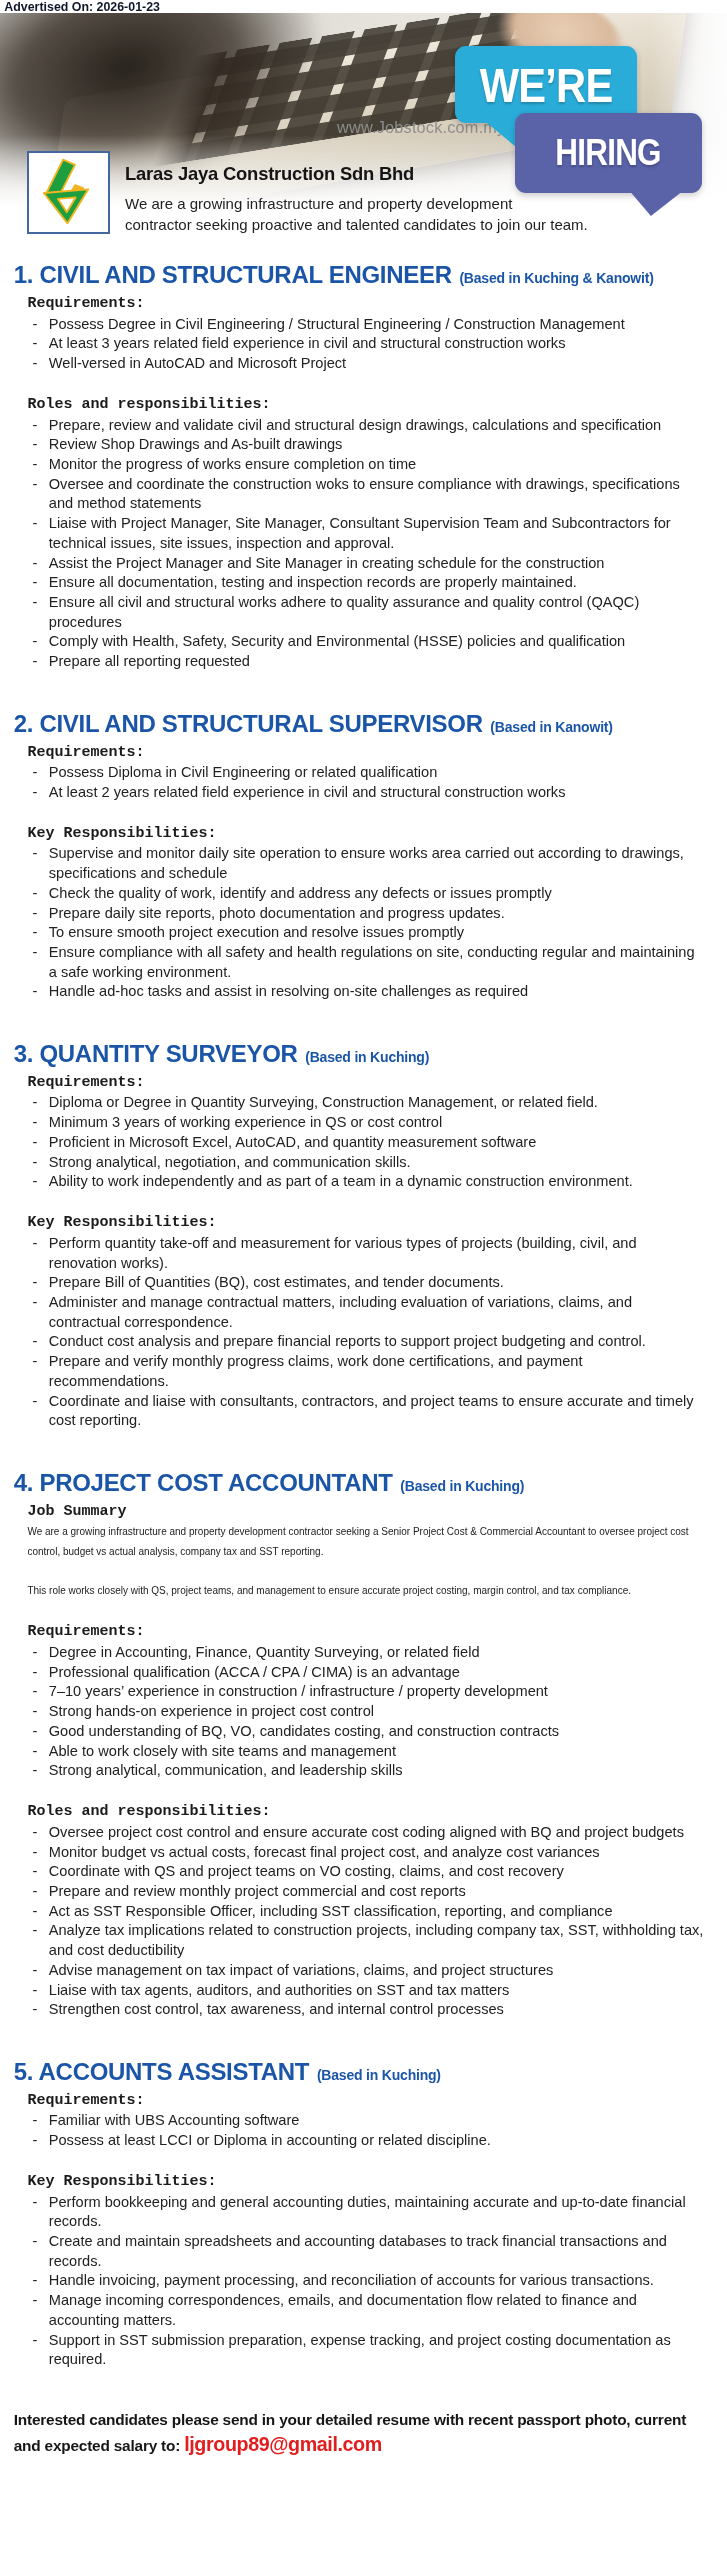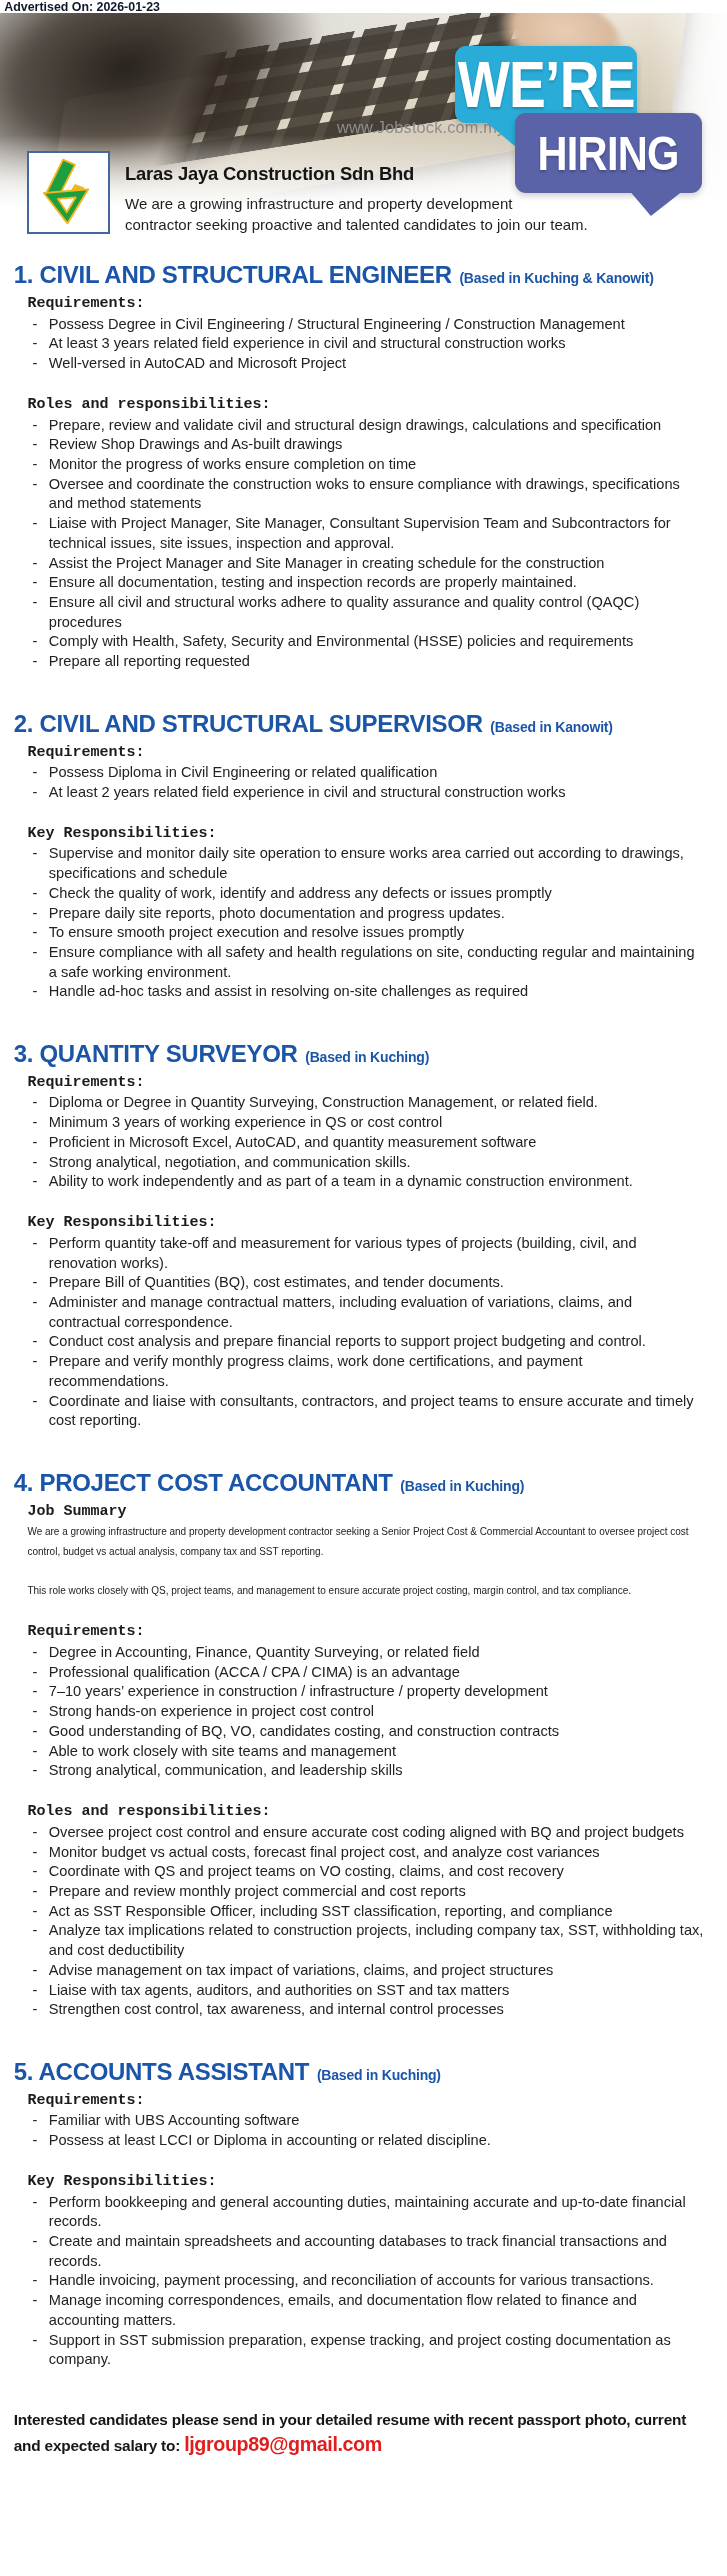--- a/index.html
+++ b/index.html
@@ -31,24 +31,24 @@
   .photo-fade{position:absolute;left:0;bottom:0;width:100%;height:81px;
          background:linear-gradient(rgba(255,255,255,0), #fff 88%);}
   .photo-fade-r{position:absolute;right:0;top:0;width:77px;height:100%;
          background:linear-gradient(90deg,rgba(255,255,255,0),rgba(255,255,255,.85));}
 
   .site-url{position:absolute;left:337px;top:118px;font-size:16.3px;color:#8d8d8d;z-index:3;letter-spacing:0.2px;}
 
   .badge{position:absolute;display:flex;align-items:center;justify-content:center;
          color:#fff;font-weight:bold;border-radius:11px;box-shadow:0 2.6px 6.8px rgba(0,0,0,.18);}
   .badge .badge-text{transform:scaleX(.85);letter-spacing:-0.9px;text-shadow:0 1.7px 2.6px rgba(0,0,0,.22);}
-  .badge-were{left:455px;top:46px;width:182px;height:77px;background:#2aacd8;font-size:65px;z-index:3;}
+  .badge-were{left:455px;top:46px;width:182px;height:77px;background:#2aacd8;font-size:49px;z-index:3;}
   .badge-were .tail{position:absolute;left:31px;top:100%;margin-top:-0.9px;width:50px;height:25px;background:#2aacd8;
          clip-path:polygon(0 0,100% 0,60% 100%);}
-  .badge-hiring{left:515px;top:113px;width:187px;height:80px;background:#5a62a8;font-size:49px;z-index:4;}
+  .badge-hiring{left:515px;top:113px;width:187px;height:80px;background:#5a62a8;font-size:37px;z-index:4;}
   .badge-hiring .tail{position:absolute;right:20.5px;top:100%;margin-top:-0.9px;width:51px;height:24px;background:#5a62a8;
          clip-path:polygon(0 0,100% 0,40% 100%);}
 
   .logo-box{position:absolute;left:27px;top:151px;width:83px;height:83px;background:#fff;
          border:2.6px solid #44679f;box-sizing:border-box;z-index:5;display:flex;align-items:center;justify-content:center;}
   .logo-box svg{width:74px;height:74px;}
 
   .company{position:absolute;left:125px;top:163px;z-index:5;width:514px;}
   .company-name{font-size:18.4px;font-weight:bold;color:#141414;letter-spacing:-0.2px;}
   .company-tagline{margin-top:7.7px;font-size:15px;line-height:21.4px;color:#1f1f1f;}
@@ -126,21 +126,21 @@
         <div class="bullet">Well-versed in AutoCAD and Microsoft Project</div>
         <div class="group-label">Roles and responsibilities:</div>
         <div class="bullet">Prepare, review and validate civil and structural design drawings, calculations and specification</div>
         <div class="bullet">Review Shop Drawings and As-built drawings</div>
         <div class="bullet">Monitor the progress of works ensure completion on time</div>
         <div class="bullet">Oversee and coordinate the construction woks to ensure compliance with drawings, specifications and method statements</div>
         <div class="bullet">Liaise with Project Manager, Site Manager, Consultant Supervision Team and Subcontractors for technical issues, site issues, inspection and approval.</div>
         <div class="bullet">Assist the Project Manager and Site Manager in creating schedule for the construction</div>
         <div class="bullet">Ensure all documentation, testing and inspection records are properly maintained.</div>
         <div class="bullet">Ensure all civil and structural works adhere to quality assurance and quality control (QAQC) procedures</div>
-        <div class="bullet">Comply with Health, Safety, Security and Environmental (HSSE) policies and requirements</div>
+        <div class="bullet">Comply with Health, Safety, Security and Environmental (HSSE) policies and qualification</div>
         <div class="bullet">Prepare all reporting requested</div>
       </section>
       <section class="job-section">
         <h2 class="sec-heading"><span class="sec-title">2. CIVIL AND STRUCTURAL SUPERVISOR</span><span class="sec-loc">(Based in Kanowit)</span></h2>
         <div class="group-label">Requirements:</div>
         <div class="bullet">Possess Diploma in Civil Engineering or related qualification</div>
         <div class="bullet">At least 2 years related field experience in civil and structural construction works</div>
         <div class="group-label">Key Responsibilities:</div>
         <div class="bullet">Supervise and monitor daily site operation to ensure works area carried out according to drawings, specifications and schedule</div>
         <div class="bullet">Check the quality of work, identify and address any defects or issues promptly</div>
@@ -192,21 +192,21 @@
       <section class="job-section">
         <h2 class="sec-heading"><span class="sec-title">5. ACCOUNTS ASSISTANT</span><span class="sec-loc">(Based in Kuching)</span></h2>
         <div class="group-label">Requirements:</div>
         <div class="bullet">Familiar with UBS Accounting software</div>
         <div class="bullet">Possess at least LCCI or Diploma in accounting or related discipline.</div>
         <div class="group-label">Key Responsibilities:</div>
         <div class="bullet">Perform bookkeeping and general accounting duties, maintaining accurate and up-to-date financial records.</div>
         <div class="bullet">Create and maintain spreadsheets and accounting databases to track financial transactions and records.</div>
         <div class="bullet">Handle invoicing, payment processing, and reconciliation of accounts for various transactions.</div>
         <div class="bullet">Manage incoming correspondences, emails, and documentation flow related to finance and accounting matters.</div>
-        <div class="bullet">Support in SST submission preparation, expense tracking, and project costing documentation as company.</div>
+        <div class="bullet">Support in SST submission preparation, expense tracking, and project costing documentation as required.</div>
       </section>
     </main>
 
   <footer class="footer">
     <span>Interested candidates please send in your detailed resume with recent passport photo, current and expected salary to: </span><a class="email">ljgroup89@gmail.com</a>
   </footer>
 
 </div>
 
 

